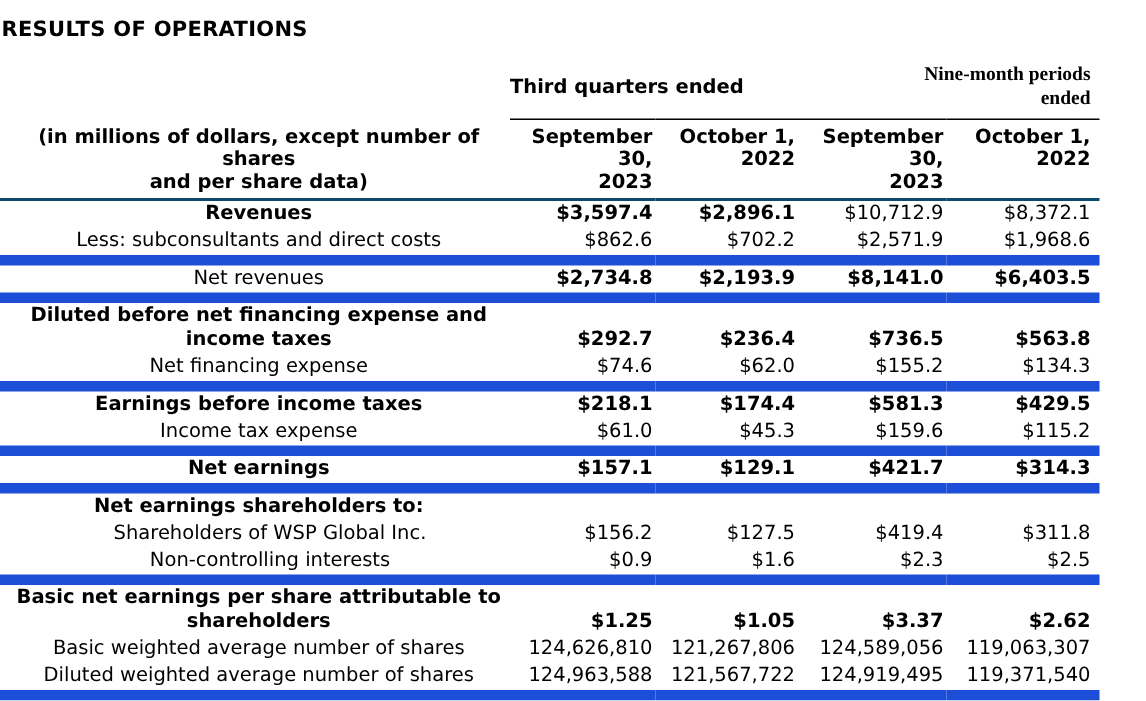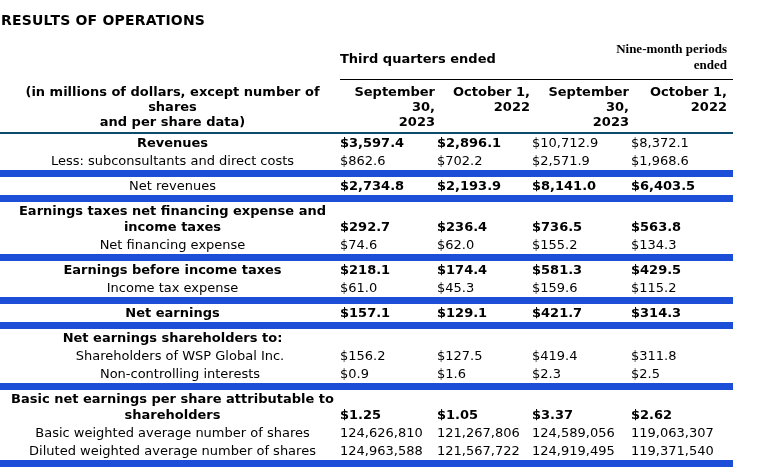--- a/index.html
+++ b/index.html
@@ -68,21 +68,21 @@
   }
   th.date-col.last { padding-right: 6px; }
 
   
   tbody td { line-height: 16px; padding-top: 1px; padding-bottom: 1px; }
   tbody td.lbl {
     text-align: center;
     padding-left: 5px;
     white-space: pre-line;
   }
-  tbody td.val { text-align: left; padding-right: 2px; }
+  tbody td.val { text-align: right; padding-right: 2px; }
   tbody td.val.last { padding-right: 6px; }
   tbody td.b { font-weight: bold; }
   tbody td.ind { padding-left: 20px; margin-top: 24px; }
   tbody tr.rule td { border-bottom: 7px solid #1d4ed8; }
 </style>
 </head>
 <body>
 
 <div class="page">
 
@@ -138,21 +138,21 @@
           <td class="val last">$1,968.6</td>
         </tr>
         <tr class="rule">
           <td class="lbl">Net revenues</td>
           <td class="val b">$2,734.8</td>
           <td class="val b">$2,193.9</td>
           <td class="val b">$8,141.0</td>
           <td class="val b last">$6,403.5</td>
         </tr>
         <tr>
-          <td class="lbl b">Earnings taxes net financing expense and
+          <td class="lbl b">Diluted before net financing expense and
 income taxes</td>
           <td class="val b">$292.7</td>
           <td class="val b">$236.4</td>
           <td class="val b">$736.5</td>
           <td class="val b last">$563.8</td>
         </tr>
         <tr class="rule">
           <td class="lbl">Net financing expense</td>
           <td class="val">$74.6</td>
           <td class="val">$62.0</td>

